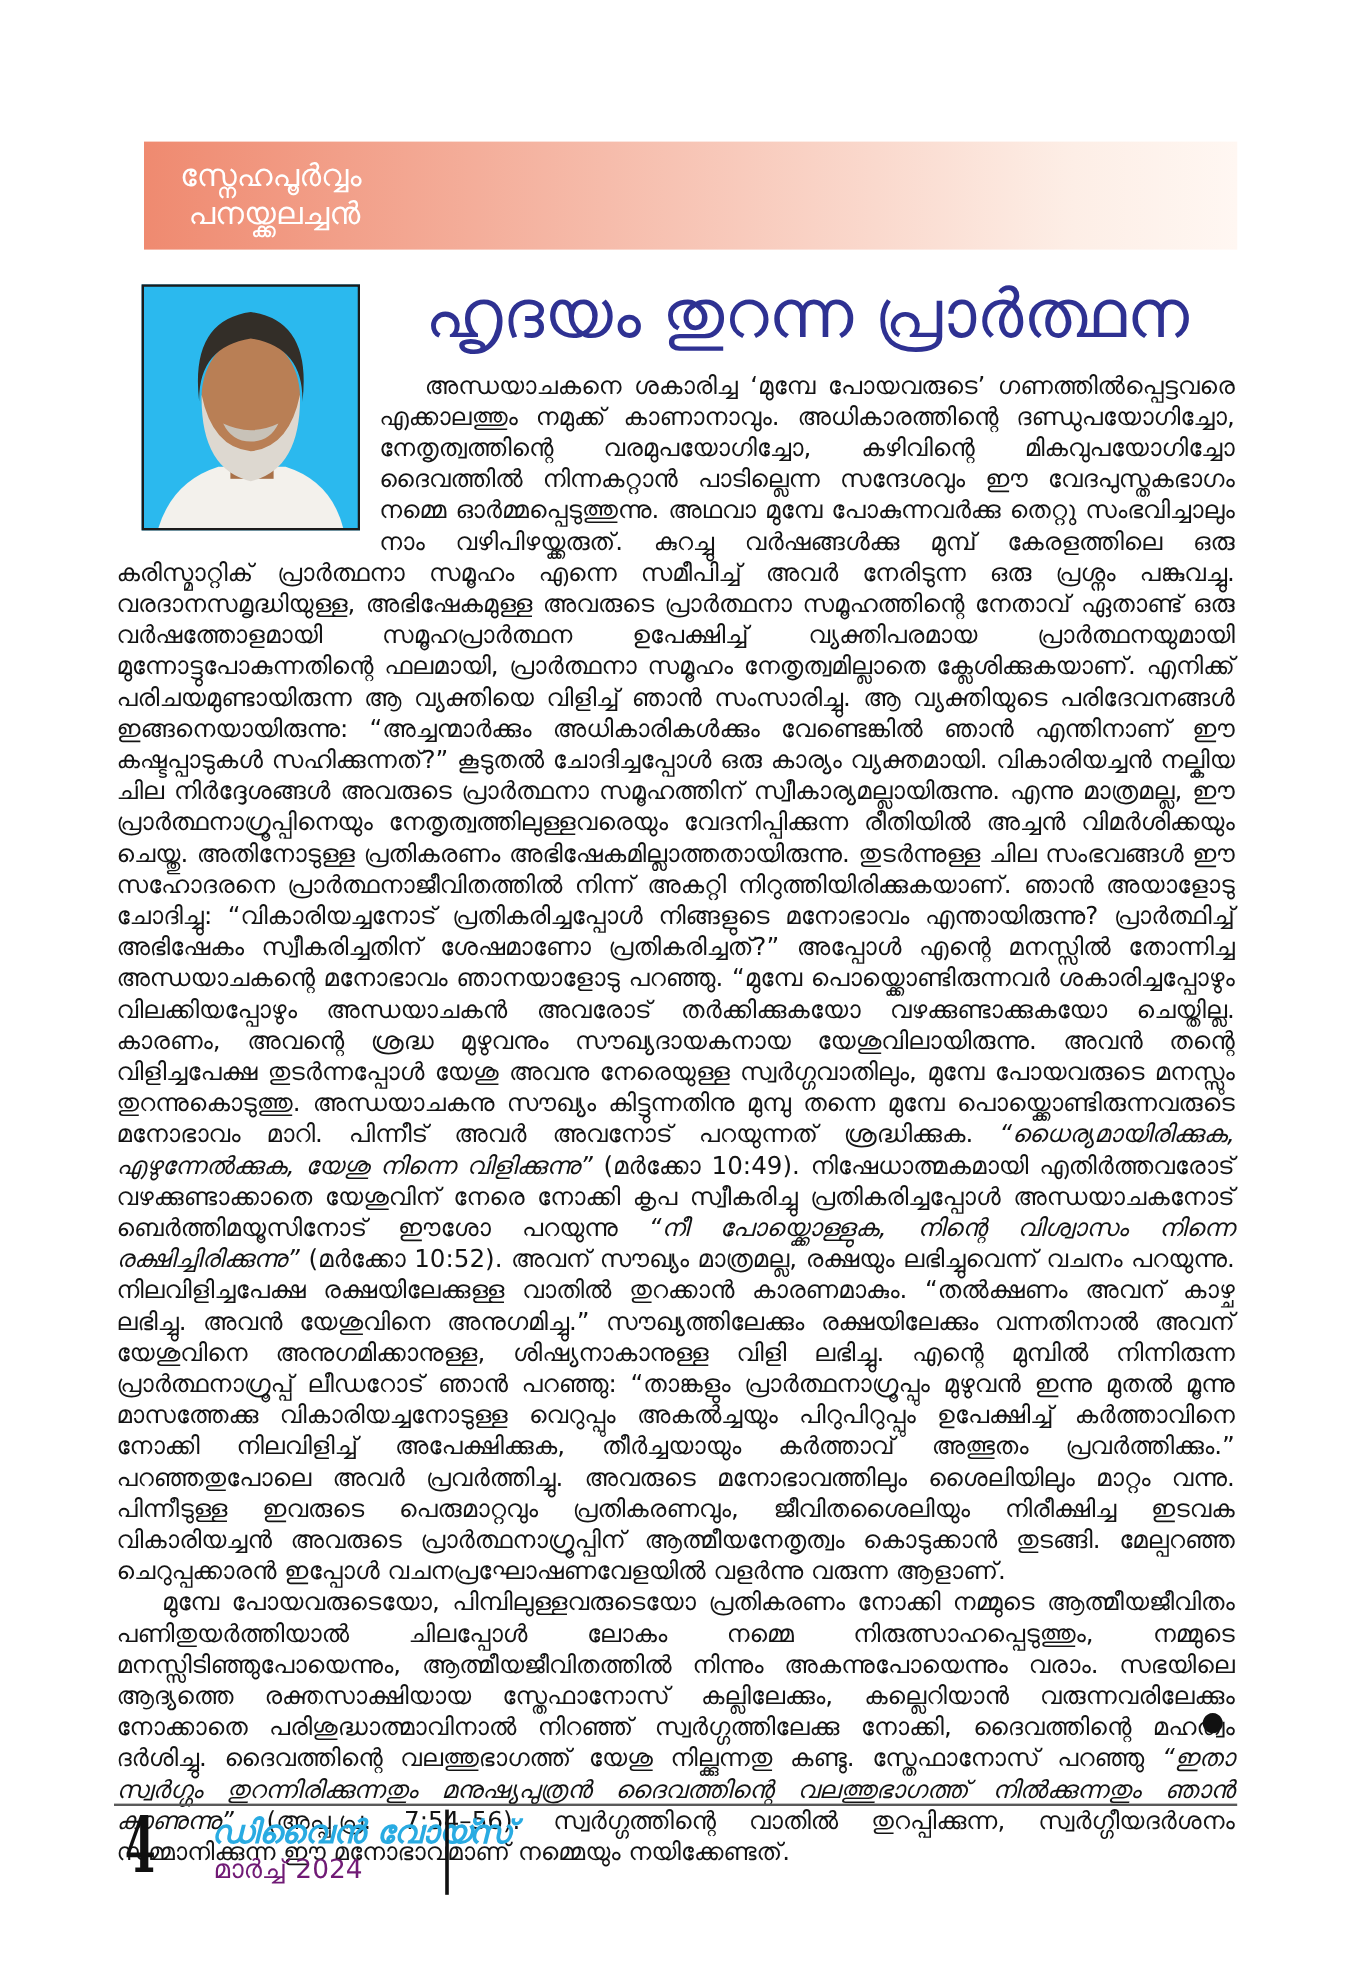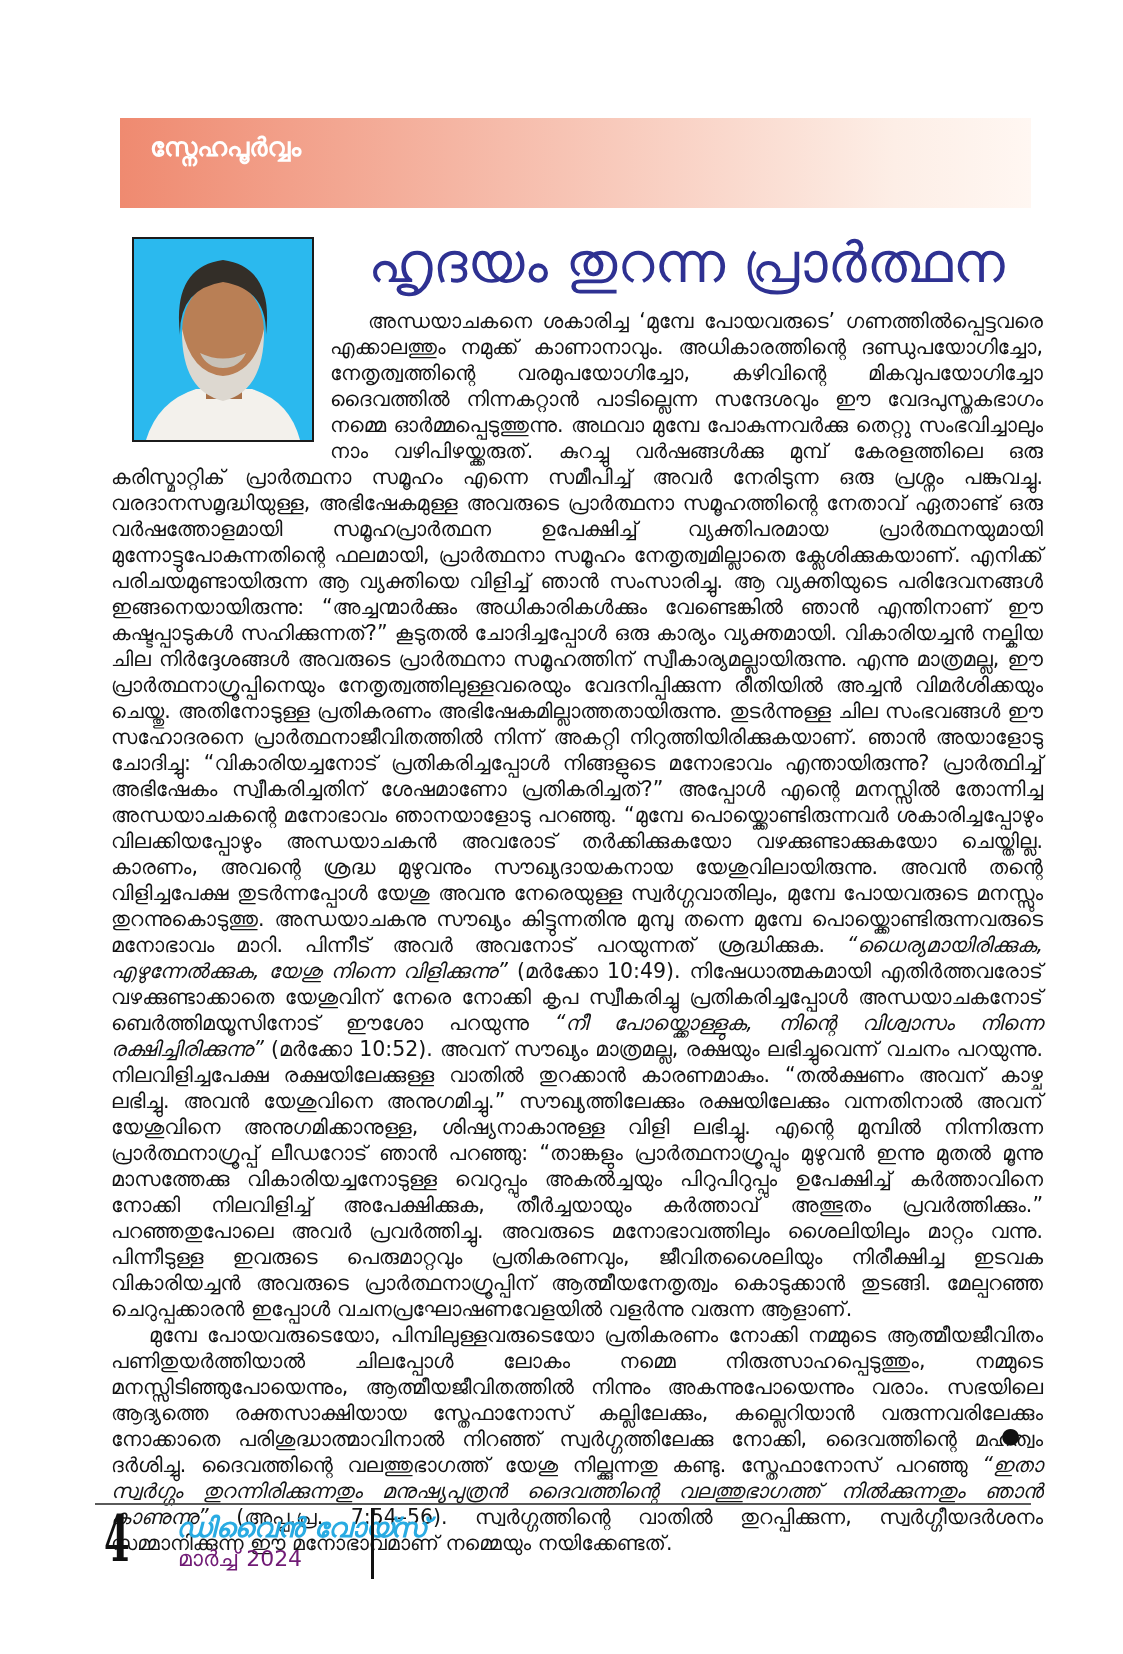--- a/index.html
+++ b/index.html
@@ -14,26 +14,26 @@
   html,body{margin:0;padding:0;background:#ffffff;}
   .page{
     position:relative;width:1123px;height:1654px;background:#ffffff;
     font-family:"DejaVu Sans", sans-serif;color:var(--text-black);overflow:hidden;
   }
   
   .header-band{
     position:absolute;left:120px;top:118px;width:911px;height:90px;
     background:linear-gradient(90deg,var(--band-start) 0%,var(--band-end) 85%,#fff7f2 100%);
     color:#ffffff;box-sizing:border-box;padding:13px 0 0 30px;
-    font-weight:bold;font-size:26px;line-height:32px;
+    font-weight:normal;font-size:26px;line-height:32px;
   }
   .header-band .line2{padding-left:7px;}
   
   .article{
-    position:absolute;left:111px;top:228px;width:932px;
+    position:absolute;left:97px;top:228px;width:932px;
     font-size:20.5px;line-height:26px;text-align:justify;color:var(--text-black);
   }
   .photo{
     float:left;width:182px;height:205px;margin:9px 16px 8px 21px;
     border:2px solid #1b1b1b;box-sizing:border-box;background:var(--photo-bg);
   }
   .photo svg{display:block;width:100%;height:100%;}
   .title{
     margin:2px 0 12px 0;text-align:center;
     font-size:56px;line-height:66px;font-weight:normal;
@@ -63,20 +63,21 @@
   .issue{position:absolute;left:178px;top:1546px;font-size:22px;line-height:26px;color:#701a75;}
   .footer-divider{position:absolute;left:371px;top:1508px;width:2.5px;height:71px;background:#111;}
 </style>
 </head>
 <body>
 
 <div class="page">
 
   <div class="header-band">
     <div class="line1">സ്നേഹപൂർവ്വം</div>
+    <div class="line2">പനയ്ക്കലച്ചൻ</div>
   </div>
 
   <div class="article">
 
     <div class="photo">
       <svg viewBox="0 0 178 201" preserveAspectRatio="none">
         <rect x="0" y="0" width="178" height="201" fill="#2bb9ee"></rect>
         <path d="M12 201 Q24 162 62 150 L118 150 Q156 162 166 201 Z" fill="#f3f1ec"></path>
         <rect x="72" y="126" width="36" height="34" fill="#a97148"></rect>
         <ellipse cx="89" cy="92" rx="41" ry="51" fill="#b97f55"></ellipse>

